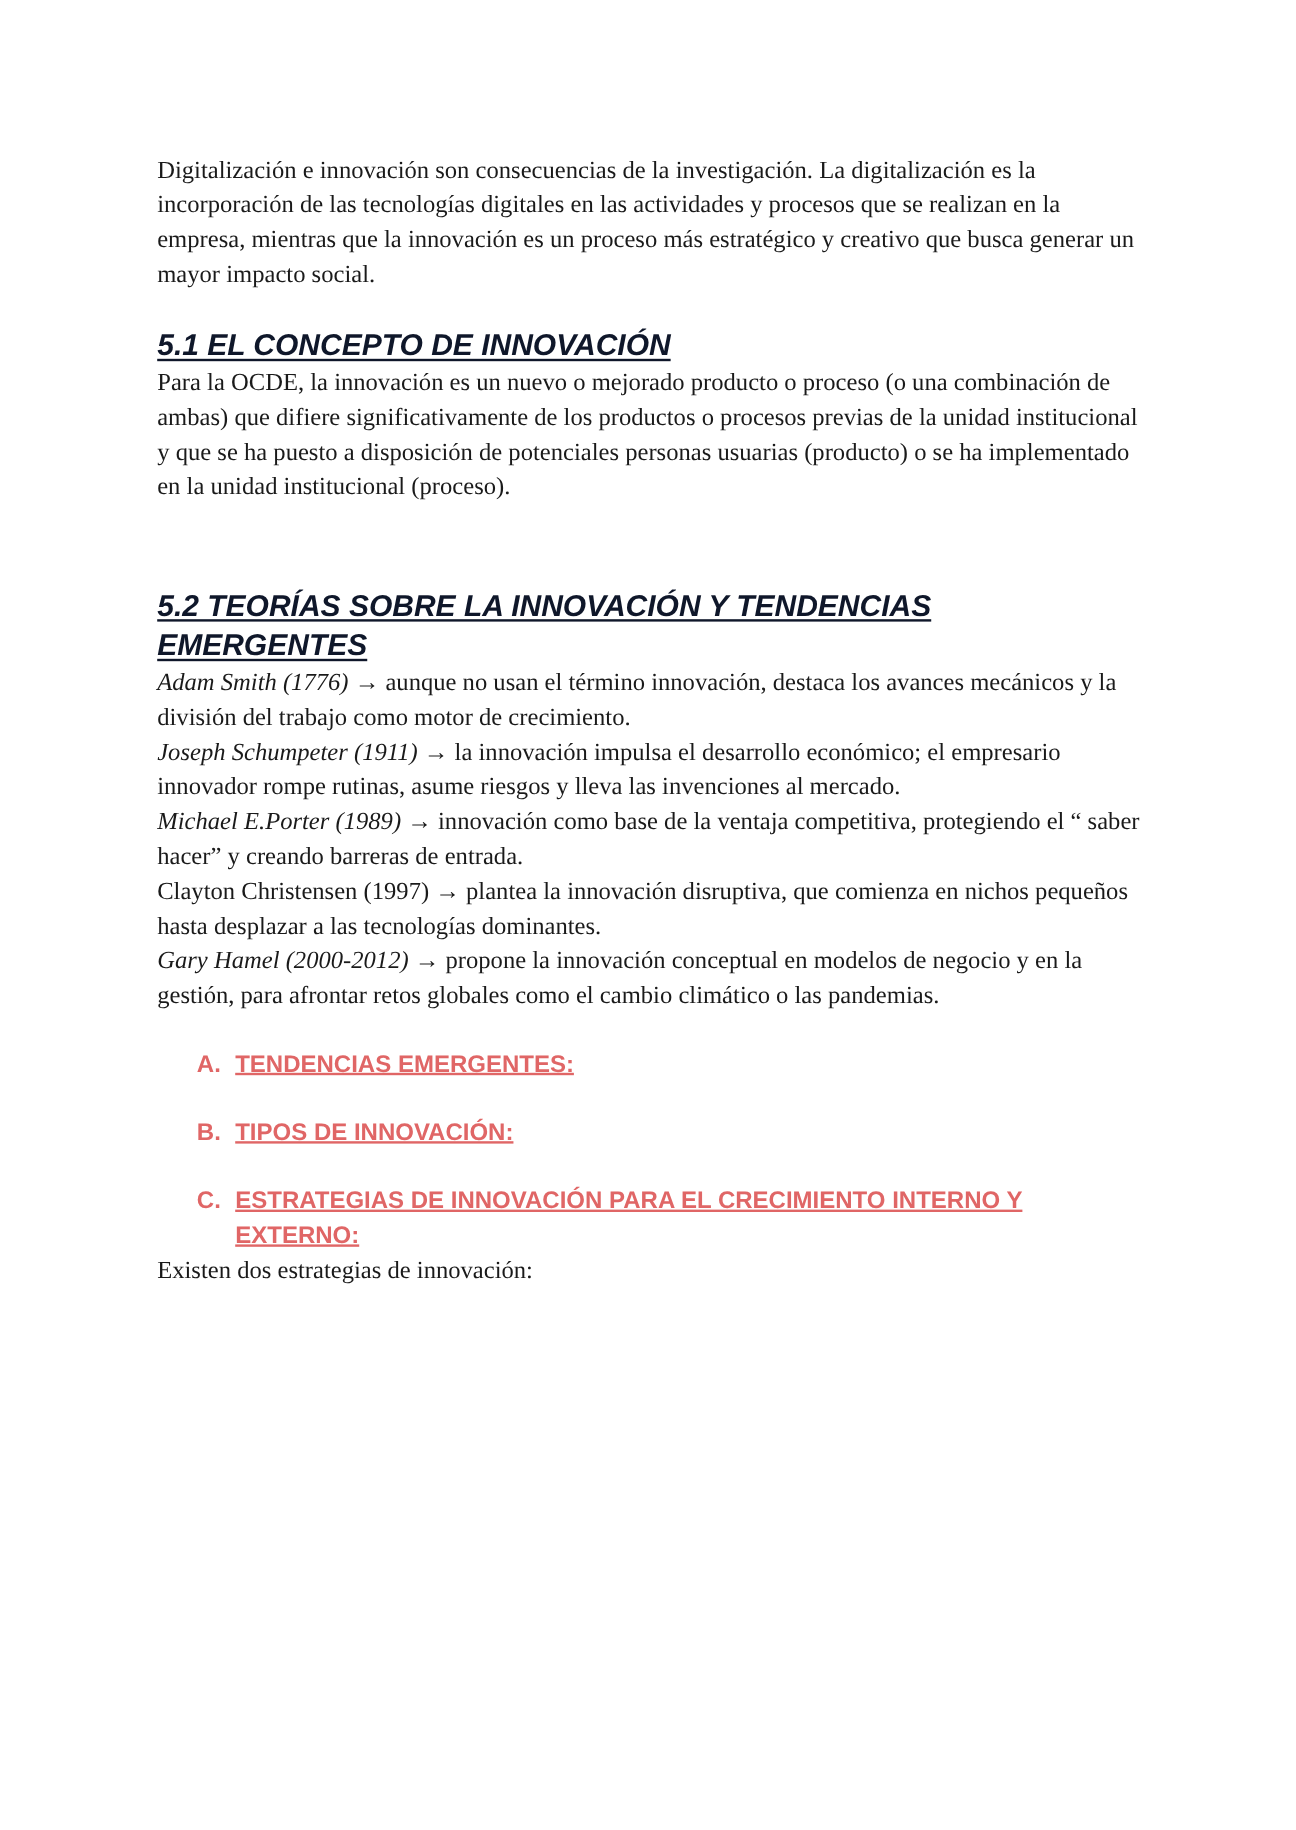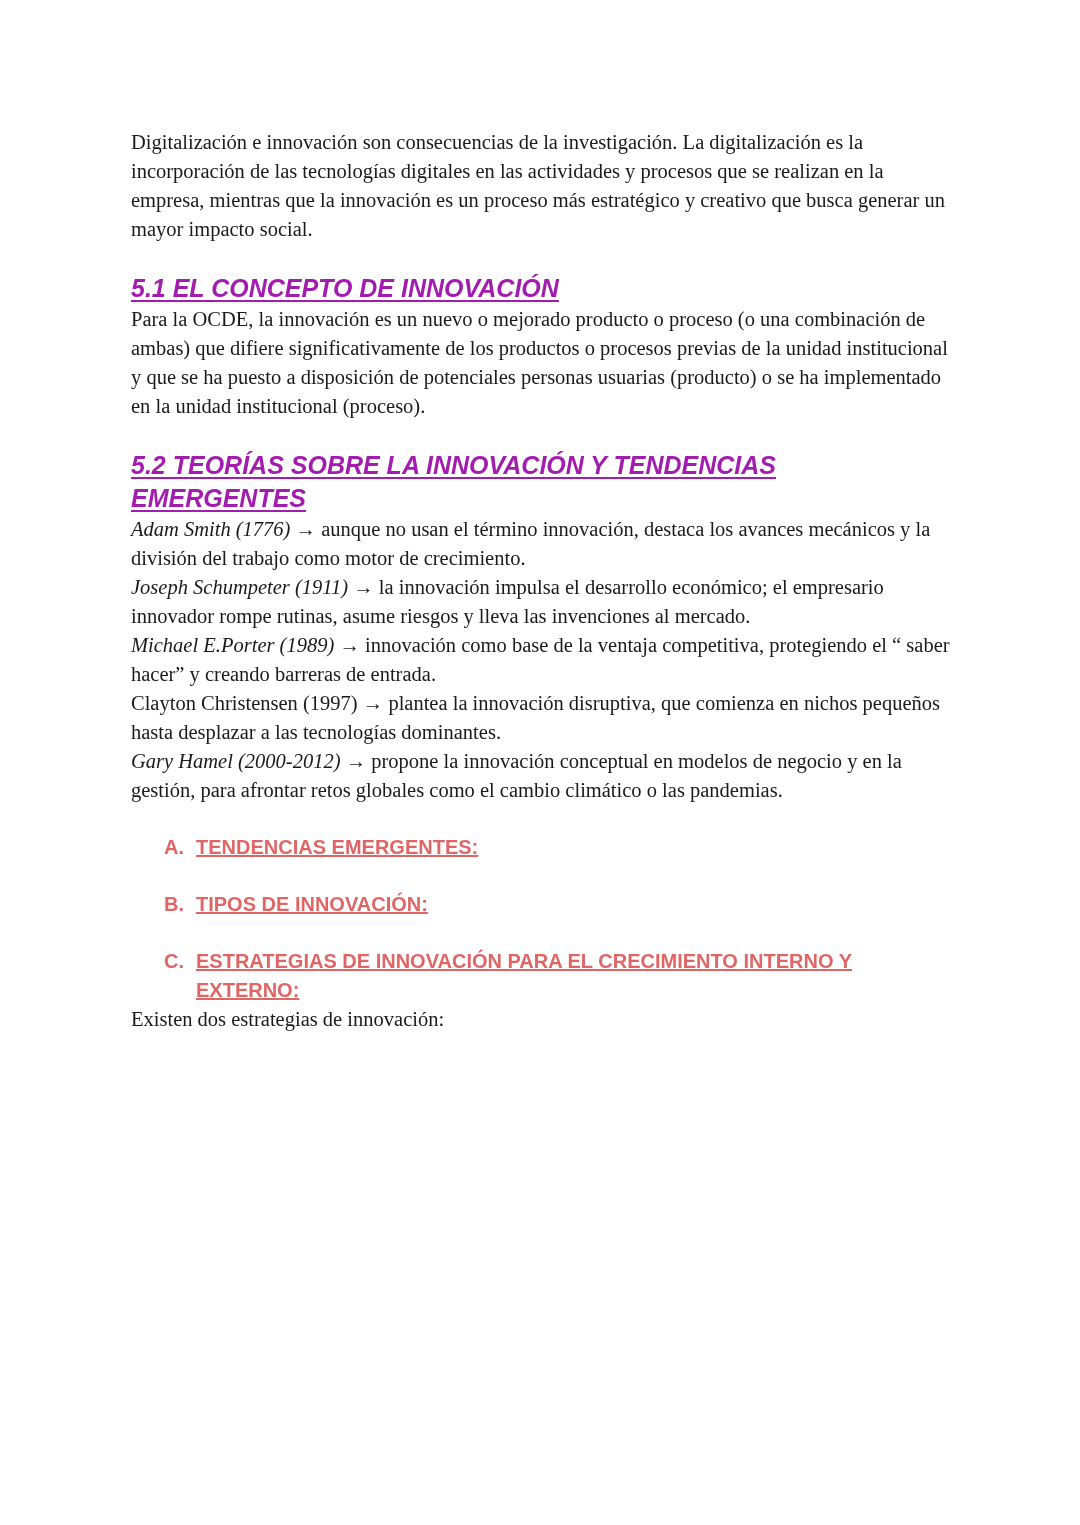--- a/index.html
+++ b/index.html
@@ -21,21 +21,21 @@
     .para {
       font-size: 20.5px;
       line-height: 29px;
       margin: 0;
       font-family: Liberation Serif, serif;
     }
     .gap-small { height: 28px; }
     .h2 {
       font-size: 25px;
       line-height: 33px;
-      color: #a21caf;
+      color: #0f172a;
       font-style: italic;
       text-decoration: underline;
       text-decoration-thickness: 1.5px;
       text-underline-offset: 3px;
       margin: 0;
     }
     .h3 {
       font-size: 20px;
       line-height: 29px;
       font-weight: bold;
@@ -55,21 +55,21 @@
 
   <p class="para">Digitalización e innovación son consecuencias de la investigación. La digitalización es la incorporación de las tecnologías digitales en las actividades y procesos que se realizan en la empresa, mientras que la innovación es un proceso más estratégico y creativo que busca generar un mayor impacto social.</p>
 
   <div class="gap-small"></div>
 
   <h2 class="h2">5.1 EL CONCEPTO DE INNOVACIÓN</h2>
   <p class="para">Para la OCDE, la innovación es un nuevo o mejorado producto o proceso (o una combinación de ambas) que difiere significativamente de los productos o procesos previas de la unidad institucional y que se ha puesto a disposición de potenciales personas usuarias (producto) o se ha implementado en la unidad institucional (proceso).</p>
 
   <div class="gap-small"></div>
 
-  <h2 class="h2" style="width:680px;">5.2 TEORÍAS SOBRE LA INNOVACIÓN Y TENDENCIAS EMERGENTES</h2>
+  <h2 class="h2" style="width:680px;margin-top:40px;">5.2 TEORÍAS SOBRE LA INNOVACIÓN Y TENDENCIAS EMERGENTES</h2>
 
   <p class="para">
     <span class="author">Adam Smith (1776)</span><span> → </span><span>aunque no usan el término innovación, destaca los avances mecánicos y la división del trabajo como motor de crecimiento.</span>
   </p>
   <p class="para">
     <span class="author">Joseph Schumpeter (1911)</span><span> → </span><span>la innovación impulsa el desarrollo económico; el empresario innovador rompe rutinas, asume riesgos y lleva las invenciones al mercado.</span>
   </p>
   <p class="para">
     <span class="author">Michael E.Porter (1989)</span><span> → </span><span>innovación como base de la ventaja competitiva, protegiendo el “ saber hacer” y creando barreras de entrada.</span>
   </p>

